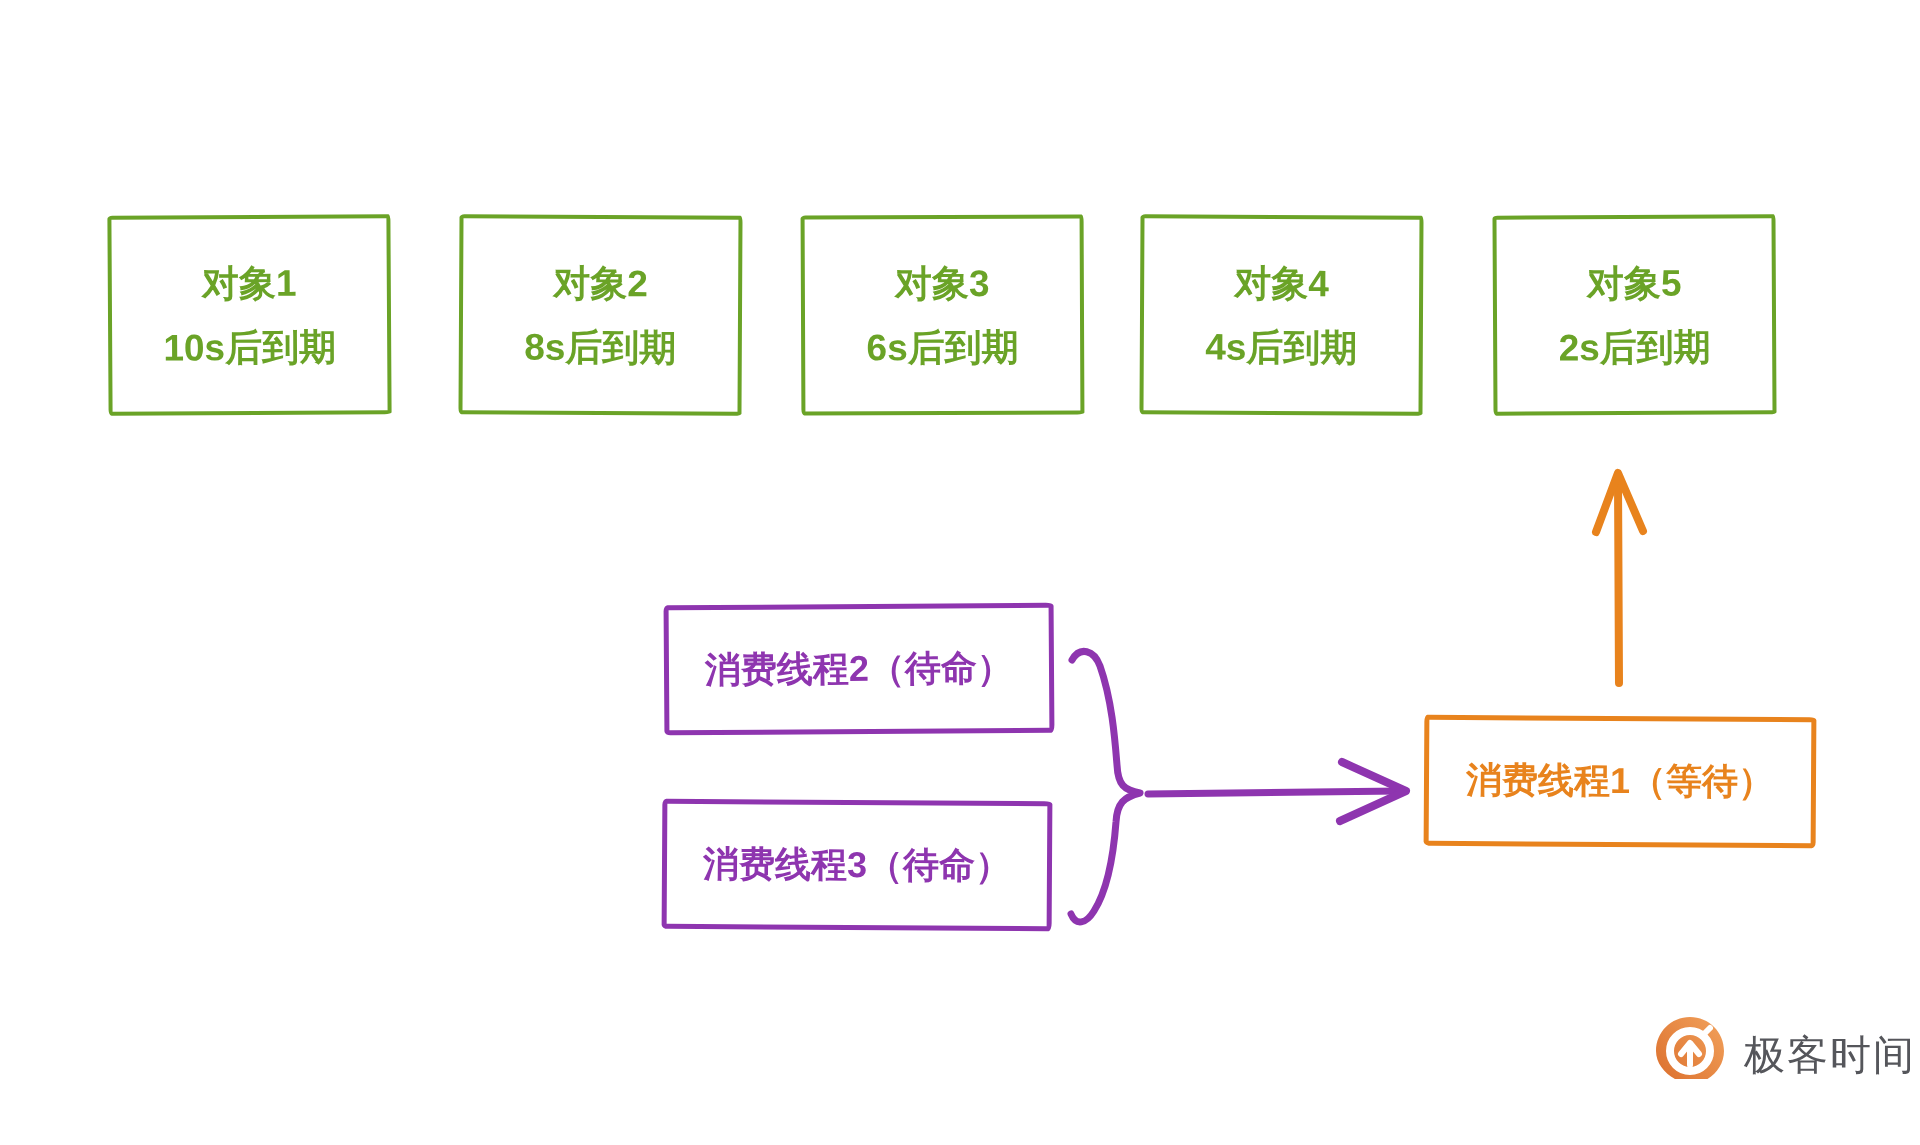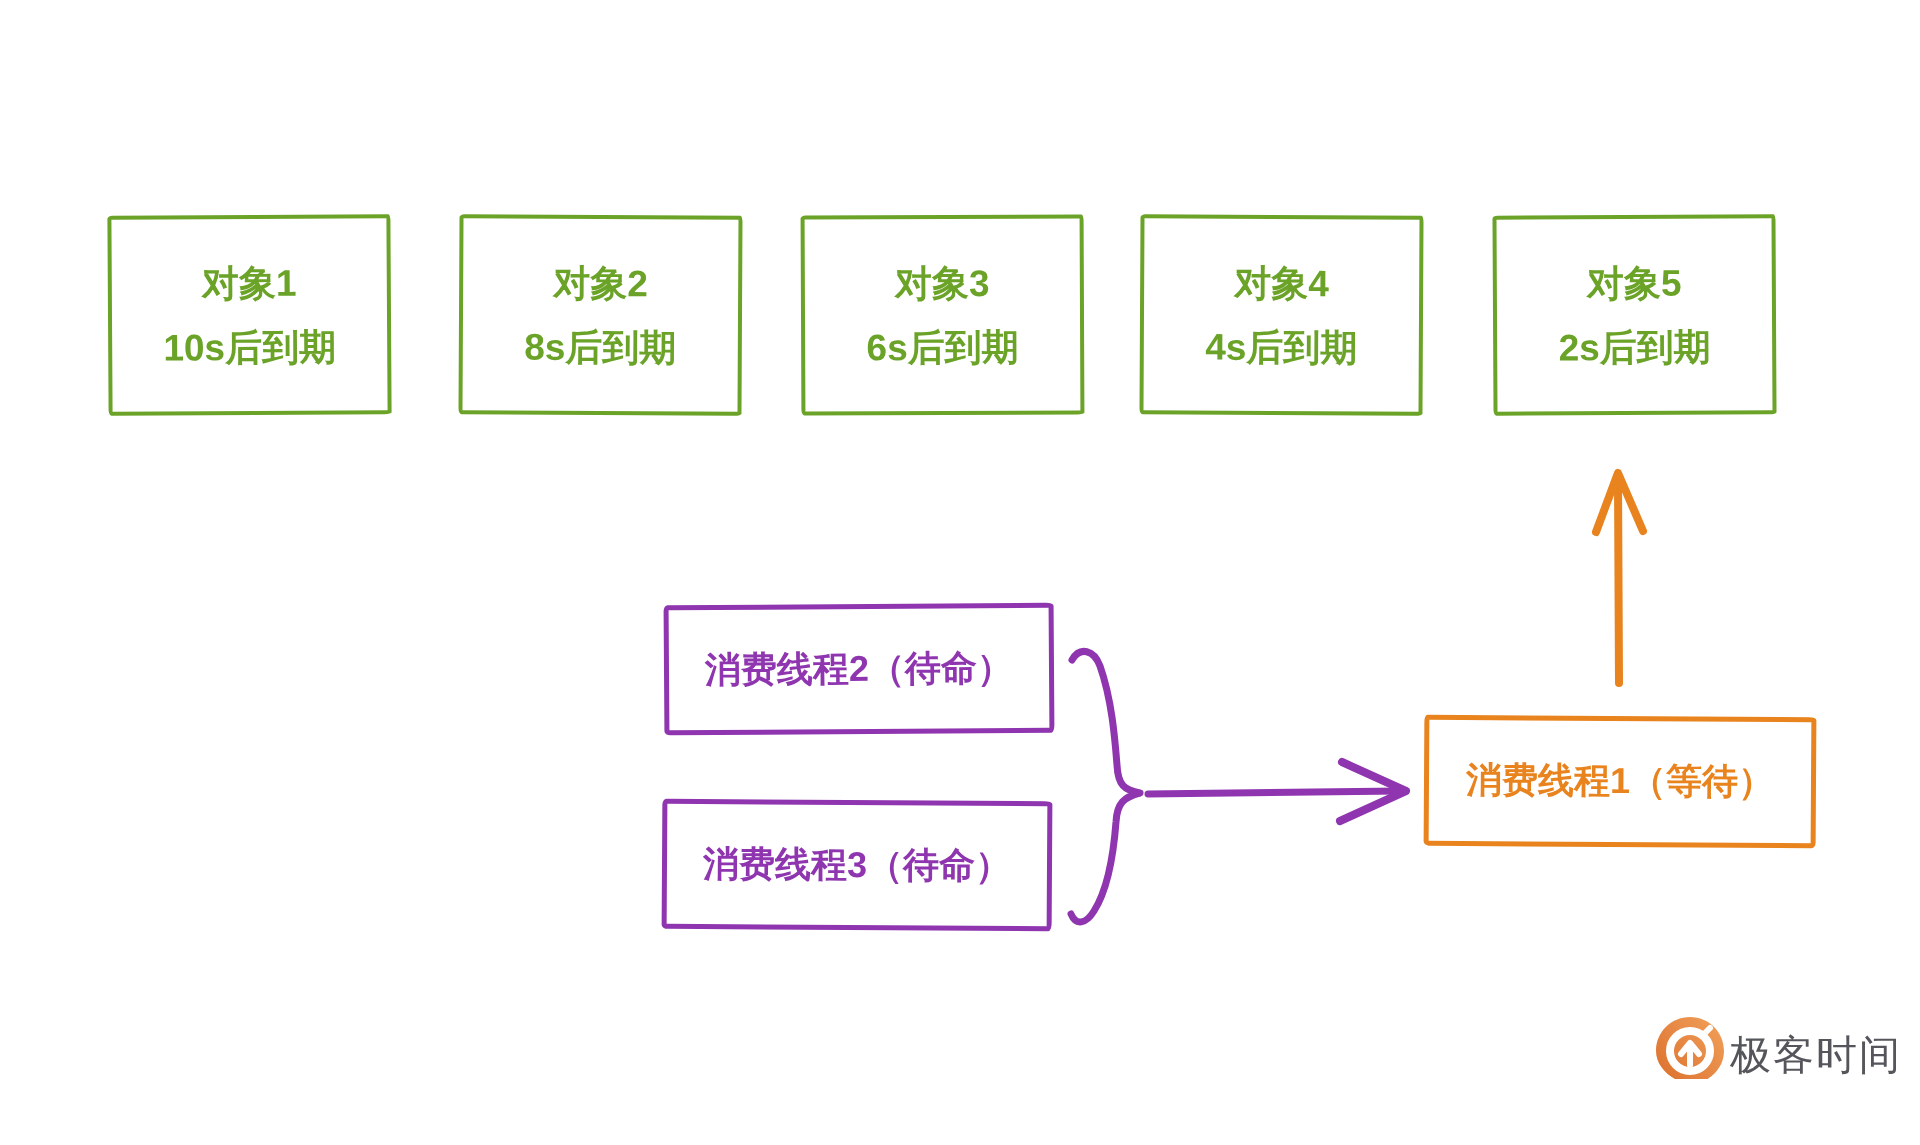--- a/index.html
+++ b/index.html
@@ -81,20 +81,21 @@
   .stroke-purple { stroke: var(--purple); fill: none; stroke-linecap: round; stroke-linejoin: round; }
   .stroke-orange { stroke: var(--orange); fill: none; stroke-linecap: round; stroke-linejoin: round; }
 
   
   .logo {
     position: absolute;
     left: 1650px;
     top: 1014px;
     display: flex;
     align-items: center;
+    gap: 14px;
   }
   .logo-text {
     color: var(--logo_text);
     font-size: 41px;
     letter-spacing: 2px;
     white-space: nowrap;
   }
 </style>
 </head>
 <body>

